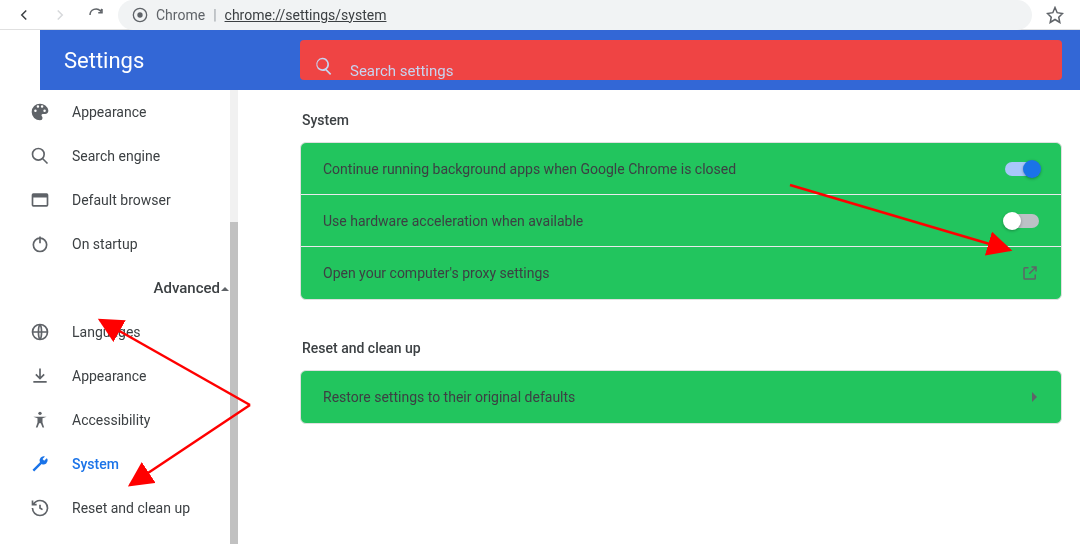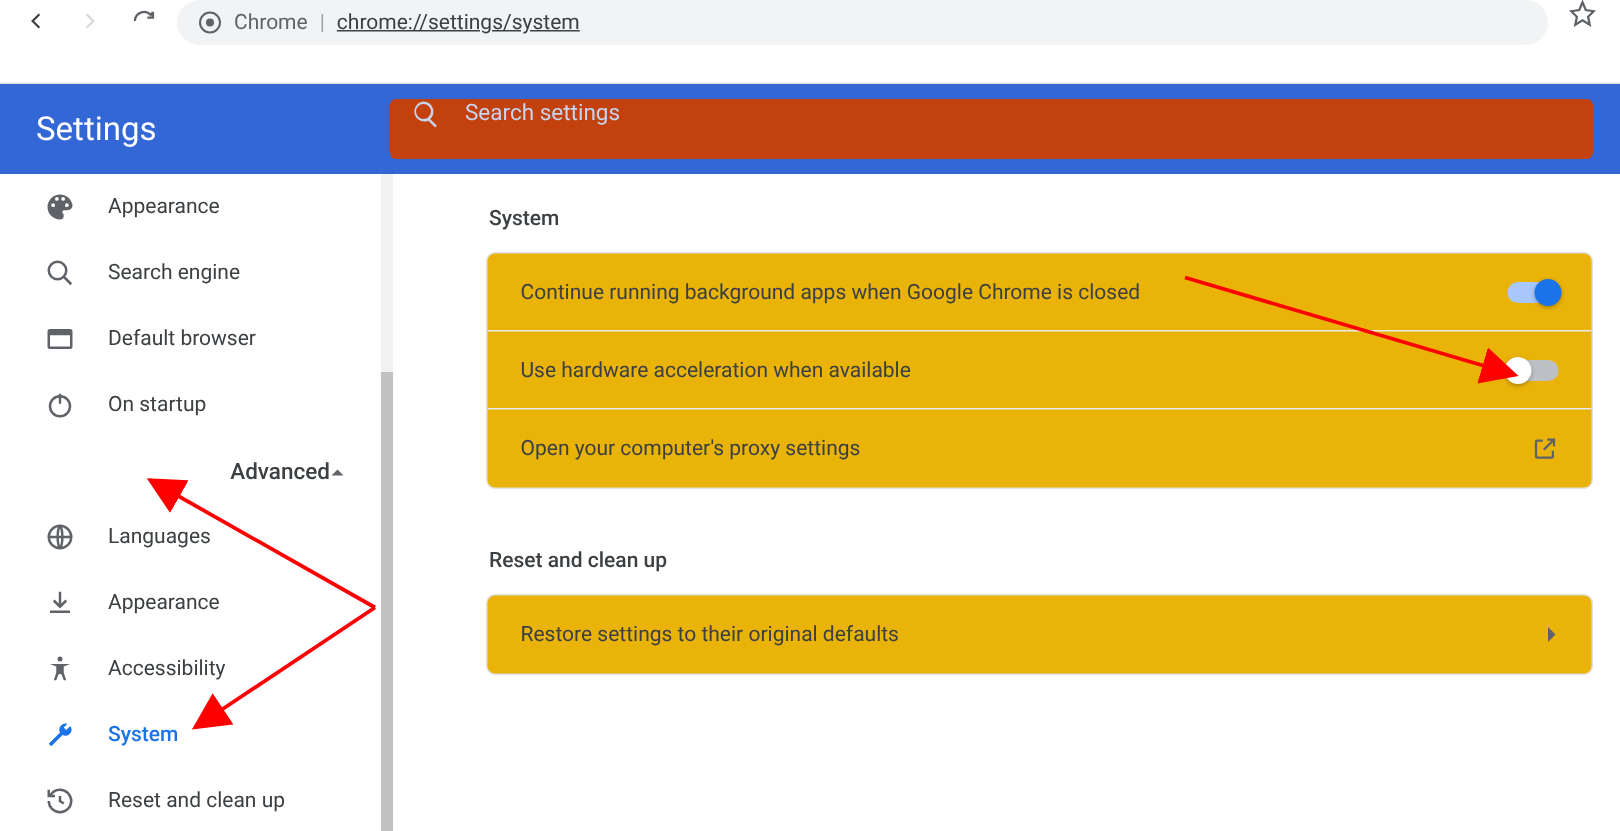--- a/index.html
+++ b/index.html
@@ -1,59 +1,59 @@
 <!DOCTYPE html>
 <html><head>
   <meta charset="utf-8">
   <style>
     * { margin: 0; padding: 0; box-sizing: border-box; font-family: "Segoe UI", Roboto, Arial, sans-serif; }
     body { width: 1080px; height: 554px; background: #fff; overflow: hidden; position: relative; }
 
     
-    .nav-bar { height: 56px; display: flex; align-items: flex-start; padding: 0 10px; gap: 8px; background: #fff; border-bottom: 1px solid #e0e0e0; }
+    .nav-bar { height: 30px; display: flex; align-items: center; padding: 0 10px; gap: 8px; background: #fff; border-bottom: 1px solid #e0e0e0; }
     .nav-icon { width: 28px; height: 28px; display: flex; align-items: center; justify-content: center; color: #5f6368; border-radius: 50%; }
     .nav-icon svg { width: 18px; height: 18px; }
     .address-bar { flex: 1; height: 30px; background: #f1f3f4; border-radius: 15px; display: flex; align-items: center; padding: 0 14px; gap: 8px; color: #5f6368; font-size: 14px; }
     .address-bar .chrome-icon { width: 16px; height: 16px; }
     .divider { color: #9aa0a6; }
     .address-text { color: #3c4043; font-size: 14px; text-decoration: underline; }
     .star-icon { width: 30px; display: flex; align-items: center; justify-content: center; color: #5f6368; }
 
     
-    .header { height: 60px; background: #3367d6; display: flex; align-items: center; }
+    .header { height: 60px; background: #3367d6; display: flex; align-items: center; margin-left: 40px; }
     .header-title { width: 260px; padding-left: 24px; color: #fff; font-size: 22px; font-weight: 400; }
     .search-wrap { flex: 1; padding-right: 18px; }
-    .search-box { height: 40px; background: #c2410c; border-radius: 4px; display: flex; align-items: flex-start; padding: 0 14px; gap: 16px; }
+    .search-box { height: 40px; background: #ef4444; border-radius: 4px; display: flex; align-items: flex-end; padding: 0 14px; gap: 16px; }
     .search-box svg { width: 20px; height: 20px; fill: #c7d4f0; }
     .search-input { flex: 1; background: transparent; border: none; outline: none; color: #fff; font-size: 15px; }
     .search-input::placeholder { color: #c7d4f0; }
 
     
     .body-area { display: flex; height: calc(554px - 100px); }
-    .sidebar-col { width: 262px; position: relative; }
+    .sidebar-col { width: 238px; position: relative; }
     .sidebar { width: 254px; height: 100%; overflow-y: auto; background: #fff; }
     .side-scroll-ind { position: absolute; right: 0; top: 0; bottom: 0; width: 8px; background: #f1f1f1; }
     .side-scroll-thumb { position: absolute; right: 0; top: 132px; width: 8px; height: 322px; background: #c1c1c1; }
 
     .side-item { height: 44px; display: flex; align-items: center; padding-left: 30px; gap: 22px; cursor: pointer; }
     .side-icon { width: 20px; height: 20px; display: flex; align-items: center; justify-content: center; color: #5f6368; }
     .side-icon svg { width: 20px; height: 20px; }
     .side-label { font-size: 14px; color: #3c4043; }
     .side-item.active .side-label { color: #1a73e8; font-weight: 500; }
     .side-item.active .side-icon { color: #1a73e8; }
 
     .side-section { height: 44px; display: flex; align-items: center; justify-content: flex-end; padding: 0 24px 0 22px; cursor: pointer; }
     .side-section-label { font-size: 15px; color: #3c4043; font-weight: 500; }
     .side-chevron { color: #5f6368; }
     .side-chevron svg { width: 10px; height: 10px; }
 
     
     .main { flex: 1; background: #fff; overflow-y: auto; padding: 22px 18px 20px 62px; }
     .section-heading { font-size: 14px; color: #3c4043; font-weight: 500; margin-bottom: 14px; margin-left: 2px; }
-    .card { border: 1px solid #e0e0e0; border-radius: 6px; background: #eab308; margin-bottom: 40px; }
+    .card { border: 1px solid #e0e0e0; border-radius: 6px; background: #22c55e; margin-bottom: 40px; }
     .row { height: 52px; display: flex; align-items: center; justify-content: space-between; padding: 0 22px; font-size: 14px; color: #3c4043; border-bottom: 1px solid #e8eaed; }
     .card .row:last-child { border-bottom: none; }
     .row-left { flex: 1; }
     .row-action { color: #5f6368; display: flex; align-items: center; }
     .row-action svg { width: 18px; height: 18px; }
     .chev svg { width: 8px; height: 12px; }
 
     .toggle { width: 34px; height: 14px; border-radius: 7px; position: relative; cursor: pointer; }
     .toggle .knob { position: absolute; width: 18px; height: 18px; border-radius: 50%; top: -2px; box-shadow: 0 1px 3px rgba(0,0,0,.3); }
     .toggle.on { background: #a8c7fa; }

